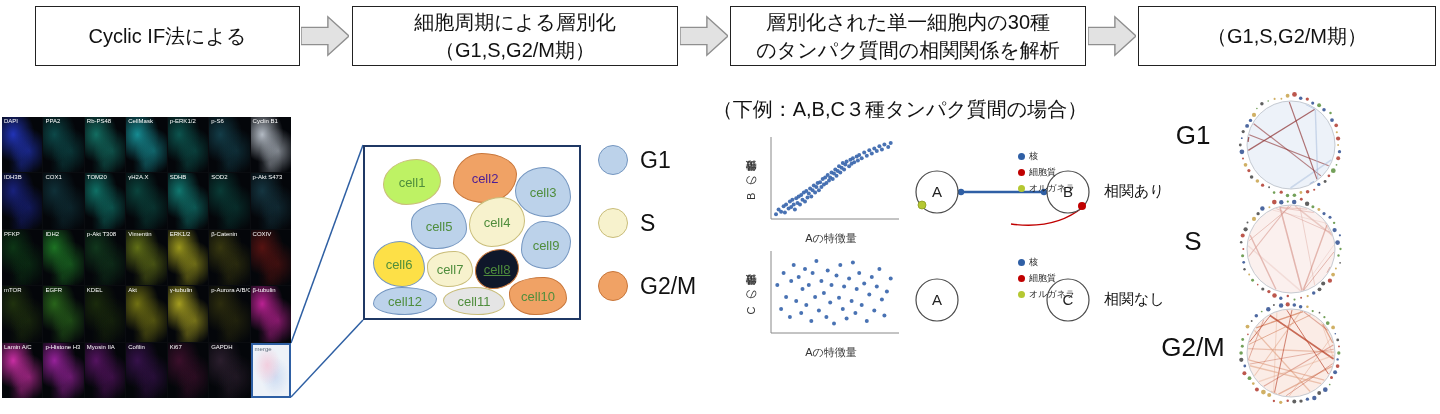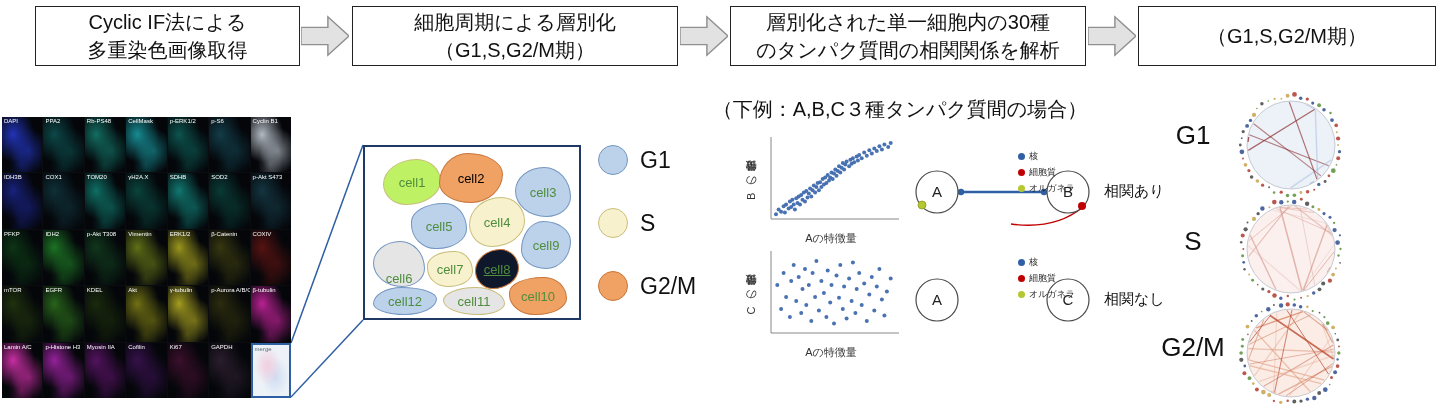--- a/index.html
+++ b/index.html
@@ -54,21 +54,20 @@
   .pnet-label{position:absolute;font-size:26px;width:90px;text-align:center}
   .ringsvg{position:absolute}
 </style>
 </head>
 <body>
 
 <div id="figure">
 
   <div class="fbox" style="left:35px;width:265px">
     <div>Cyclic IF法による</div>
-    <div>多重染色画像取得</div>
   </div>
   <svg class="farrow" style="left:301px" width="48" height="44" viewBox="0 0 50 44">
     <polygon points="0,13 28,13 28,2 50,22 28,42 28,31 0,31" fill="#e2e2e2" stroke="#8f8f8f" stroke-width="1.5"></polygon>
   </svg>
   <div class="fbox" style="left:352px;width:326px">
     <div>細胞周期による層別化</div>
     <div>（G1,S,G2/M期）</div>
   </div>
   <svg class="farrow" style="left:680px" width="48" height="44" viewBox="0 0 50 44">
     <polygon points="0,13 28,13 28,2 50,22 28,42 28,31 0,31" fill="#e2e2e2" stroke="#8f8f8f" stroke-width="1.5"></polygon>
@@ -194,36 +193,36 @@
 
   <svg id="zoom-lines" width="74" height="260" viewBox="0 0 74 260">
     <line x1="0" y1="200" x2="72" y2="2" stroke="#2e5fa3" stroke-width="1.5"></line>
     <line x1="0" y1="254" x2="72" y2="177" stroke="#2e5fa3" stroke-width="1.5"></line>
   </svg>
 
   <div id="cellbox">
       <div class="cell" style="left: 18px; top: 12px; width: 58px; height: 46px; background: #bef264; border: 1.5px solid rgb(201, 189, 122); border-radius: 58% 42% 60% 40% / 55% 48% 52% 45%; color: rgb(79, 141, 60);">
         <span>cell1</span>
       </div>
-      <div class="cell" style="left: 74px; top: 6px; width: 64px; height: 50px; background: rgb(240, 162, 101); border: 1.5px solid rgb(200, 118, 58); border-radius: 45% 55% 50% 50% / 60% 42% 58% 40%; color: #000000;">
+      <div class="cell" style="left: 88px; top: 6px; width: 64px; height: 50px; background: rgb(240, 162, 101); border: 1.5px solid rgb(200, 118, 58); border-radius: 45% 55% 50% 50% / 60% 42% 58% 40%; color: #4c1d95;">
         <span>cell2</span>
       </div>
       <div class="cell" style="left: 150px; top: 20px; width: 56px; height: 50px; background: rgb(188, 210, 234); border: 1.5px solid rgb(116, 150, 192); border-radius: 52% 48% 44% 56% / 48% 60% 40% 52%; color: rgb(79, 141, 60);">
         <span>cell3</span>
       </div>
       <div class="cell" style="left: 46px; top: 56px; width: 56px; height: 46px; background: rgb(188, 210, 234); border: 1.5px solid rgb(116, 150, 192); border-radius: 60% 40% 55% 45% / 42% 58% 45% 55%; color: rgb(79, 141, 60);">
         <span>cell5</span>
       </div>
       <div class="cell" style="left: 104px; top: 50px; width: 56px; height: 50px; background: rgb(247, 242, 205); border: 1.5px solid rgb(201, 189, 122); border-radius: 58% 42% 60% 40% / 55% 48% 52% 45%; color: rgb(79, 141, 60);">
         <span>cell4</span>
       </div>
       <div class="cell" style="left: 156px; top: 74px; width: 50px; height: 48px; background: rgb(188, 210, 234); border: 1.5px solid rgb(116, 150, 192); border-radius: 45% 55% 50% 50% / 60% 42% 58% 40%; color: rgb(79, 141, 60);">
         <span>cell9</span>
       </div>
-      <div class="cell" style="left: 8px; top: 94px; width: 52px; height: 46px; background: #e5e5e5; border: 1.5px solid rgb(116, 150, 192); border-radius: 52% 48% 44% 56% / 48% 60% 40% 52%; color: rgb(79, 141, 60); align-items: flex-end;">
+      <div class="cell" style="left: 8px; top: 94px; width: 52px; height: 46px; background: #fde047; border: 1.5px solid rgb(116, 150, 192); border-radius: 52% 48% 44% 56% / 48% 60% 40% 52%; color: rgb(79, 141, 60);">
         <span>cell6</span>
       </div>
       <div class="cell" style="left: 62px; top: 104px; width: 46px; height: 36px; background: rgb(247, 242, 205); border: 1.5px solid rgb(201, 189, 122); border-radius: 60% 40% 55% 45% / 42% 58% 45% 55%; color: rgb(79, 141, 60);">
         <span>cell7</span>
       </div>
       <div class="cell" style="left: 110px; top: 102px; width: 44px; height: 40px; background: #0f172a; border: 1.5px solid rgb(200, 118, 58); border-radius: 58% 42% 60% 40% / 55% 48% 52% 45%; color: rgb(79, 141, 60); text-decoration: underline;">
         <span>cell8</span>
       </div>
       <div class="cell" style="left: 8px; top: 140px; width: 64px; height: 28px; background: rgb(188, 210, 234); border: 1.5px solid rgb(116, 150, 192); border-radius: 45% 55% 50% 50% / 60% 42% 58% 40%; color: rgb(79, 141, 60);">
         <span>cell12</span>

